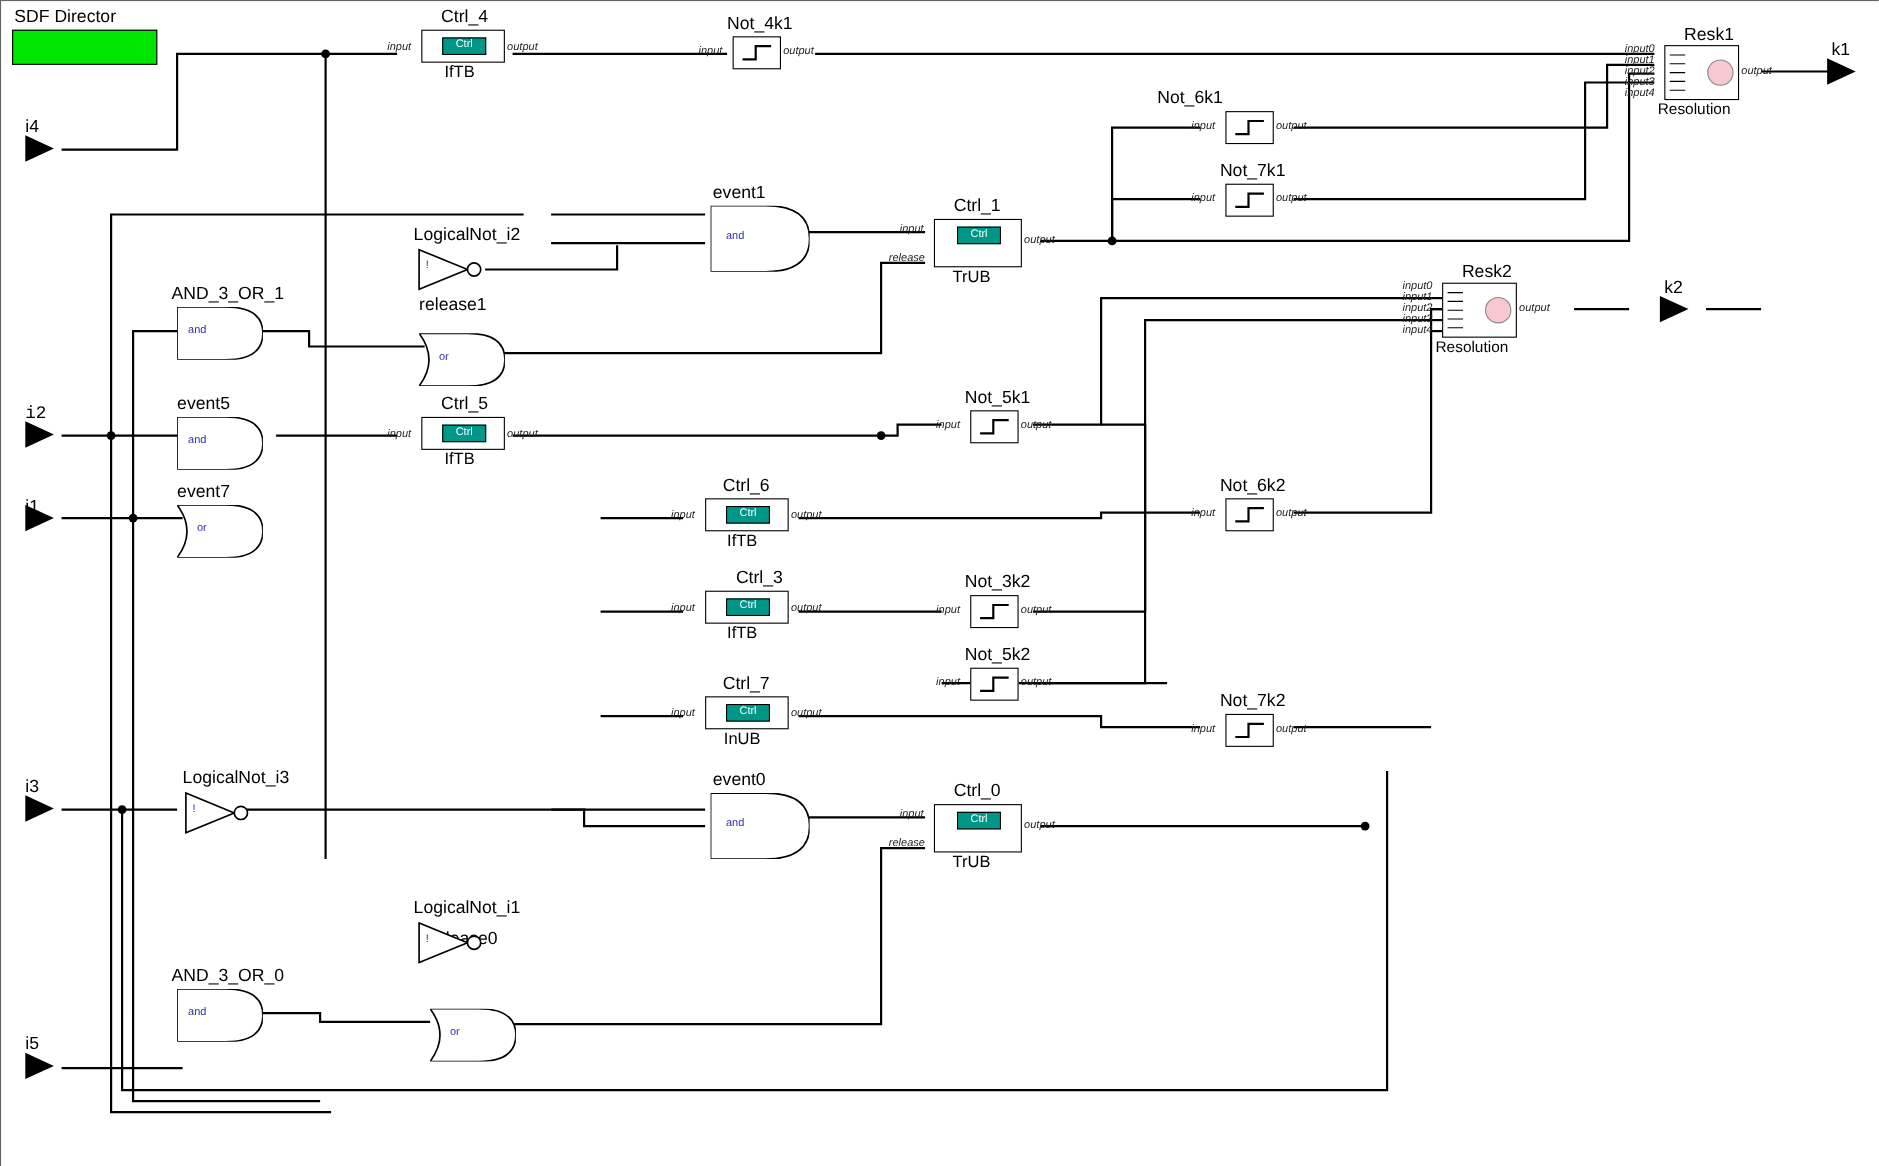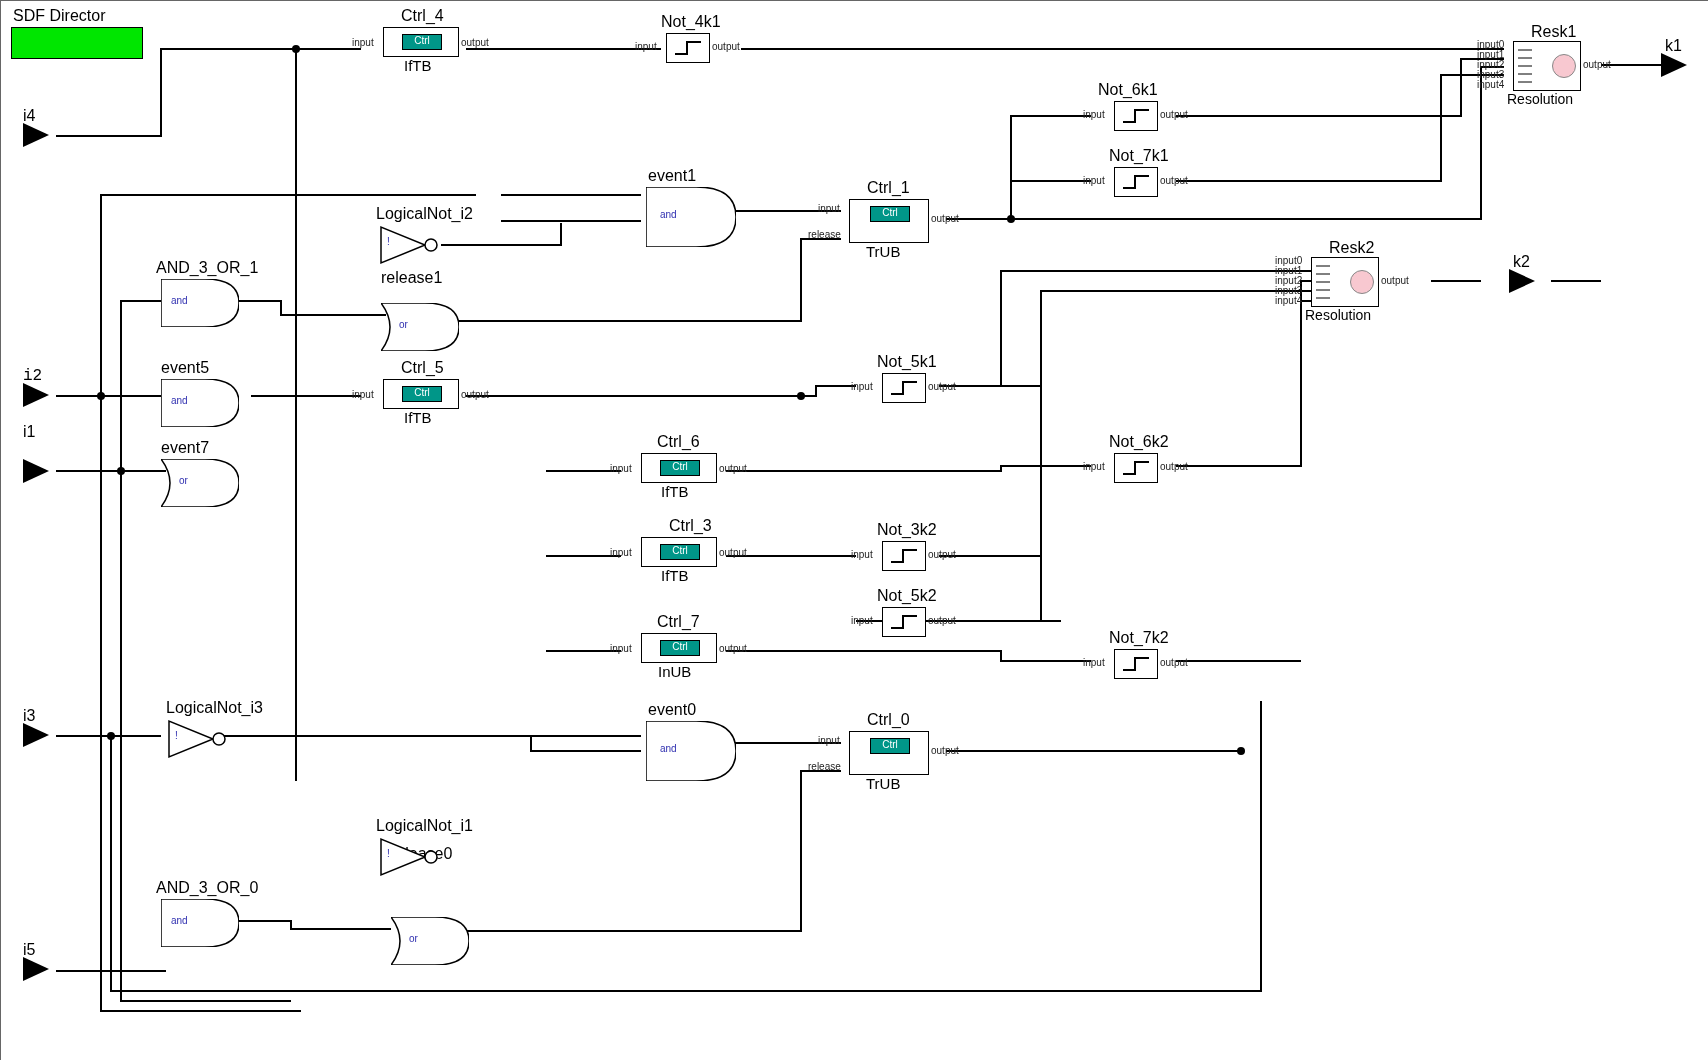--- a/index.html
+++ b/index.html
@@ -1,18 +1,18 @@
 <!DOCTYPE html>
 <html><head>
 <meta charset="utf-8">
 <style>
 html,body{margin:0;padding:0;background:#fff;font-family:Arial,Helvetica,sans-serif;}
 .canvas{position:relative;width:1708px;height:1060px;background:#fff;border:1px solid #666;overflow:hidden;margin:0 auto;}
 .label{position:absolute;font-size:16px;color:#000;white-space:nowrap;}
-.plabel{position:absolute;font-size:10px;color:#222;white-space:nowrap;}
+.plabel{position:absolute;font-size:10px;color:#222;white-space:nowrap;font-style:italic;}
 .director{position:absolute;background:#00e600;border:1px solid #000;}
 .gate{position:absolute;}
 .gate-text{position:absolute;font-size:10px;color:#3030b0;}
 .ctrlbox{position:absolute;border:1px solid #000;background:#fff;}
 .ctrlbtn{position:absolute;background:#009688;border:1px solid #000;color:#fff;font-size:10px;text-align:center;line-height:11px;}
 .ctrlsub{position:absolute;font-size:15px;color:#000;}
 .notbox{position:absolute;border:1px solid #000;background:#fff;}
 .resbox{position:absolute;border:1px solid #000;background:#fff;}
 .resdot{position:absolute;width:22px;height:22px;border-radius:50%;background:#f8c8d0;border:1px solid #888;}
 .portarr{position:absolute;width:0;height:0;}
@@ -119,21 +119,21 @@
 
 <div class="label" style="left:12px;top:6px;">SDF Director</div>
 <div class="director" style="left:10px;top:26px;width:130px;height:30px;"></div>
 
 <div class="label" style="left:22px;top:106px;">i4</div>
 <div class="portarr inarr" style="left:22px;top:122px;"></div>
 
 <div class="label" style="left:22px;top:366px;font-family:Liberation Mono, monospace;">i2</div>
 <div class="portarr inarr" style="left:22px;top:382px;"></div>
 
-<div class="label" style="left:22px;top:422px;">i1</div>
+<div class="label" style="left:22px;top:451px;">i1</div>
 <div class="portarr inarr" style="left:22px;top:458px;"></div>
 
 <div class="label" style="left:22px;top:706px;">i3</div>
 <div class="portarr inarr" style="left:22px;top:722px;"></div>
 
 <div class="label" style="left:22px;top:940px;">i5</div>
 <div class="portarr inarr" style="left:22px;top:956px;"></div>
 
 <div class="label" style="left:1664px;top:36px;">k1</div>
 <div class="portarr outarr" style="left:1660px;top:52px;"></div>
@@ -292,21 +292,21 @@
 
 <div class="label" style="left:660px;top:12px;">Not_4k1</div>
 <div class="notbox" style="left:665px;top:32px;width:42px;height:28px;">
   <svg width="42" height="28" style="position:absolute;">
         <path d="M8 20 H20 V8 H34" fill="none" stroke="#000" stroke-width="2"></path>
       </svg>
 </div>
 <div class="plabel" style="left:634px;top:40px;">input</div>
 <div class="plabel" style="left:711px;top:40px;">output</div>
 
-<div class="label" style="left:1097px;top:80px;">Not_6k1</div>
+<div class="label" style="left:1051px;top:80px;">Not_6k1</div>
 <div class="notbox" style="left:1113px;top:100px;width:42px;height:28px;">
   <svg width="42" height="28" style="position:absolute;">
         <path d="M8 20 H20 V8 H34" fill="none" stroke="#000" stroke-width="2"></path>
       </svg>
 </div>
 <div class="plabel" style="left:1082px;top:108px;">input</div>
 <div class="plabel" style="left:1159px;top:108px;">output</div>
 
 <div class="label" style="left:1108px;top:146px;">Not_7k1</div>
 <div class="notbox" style="left:1113px;top:166px;width:42px;height:28px;">

